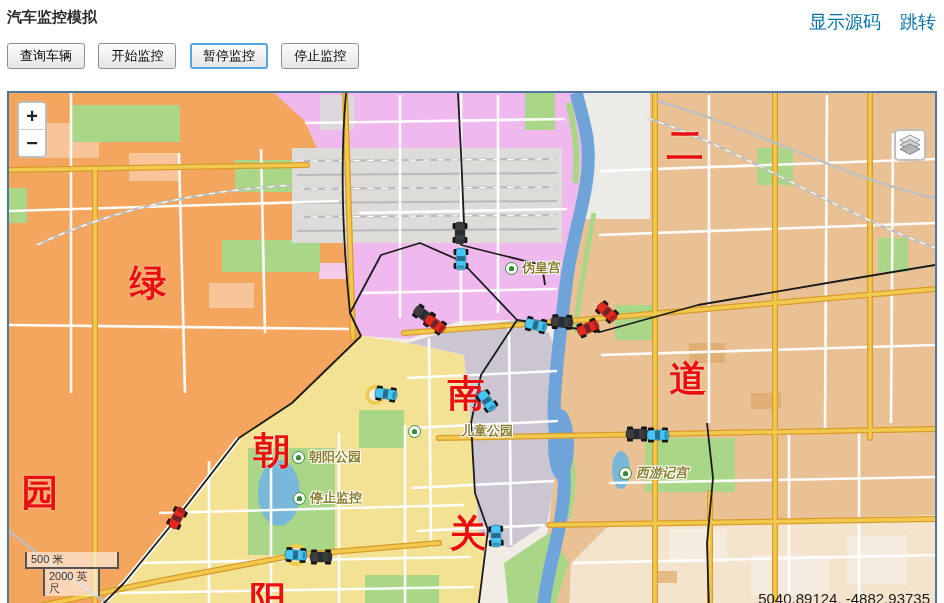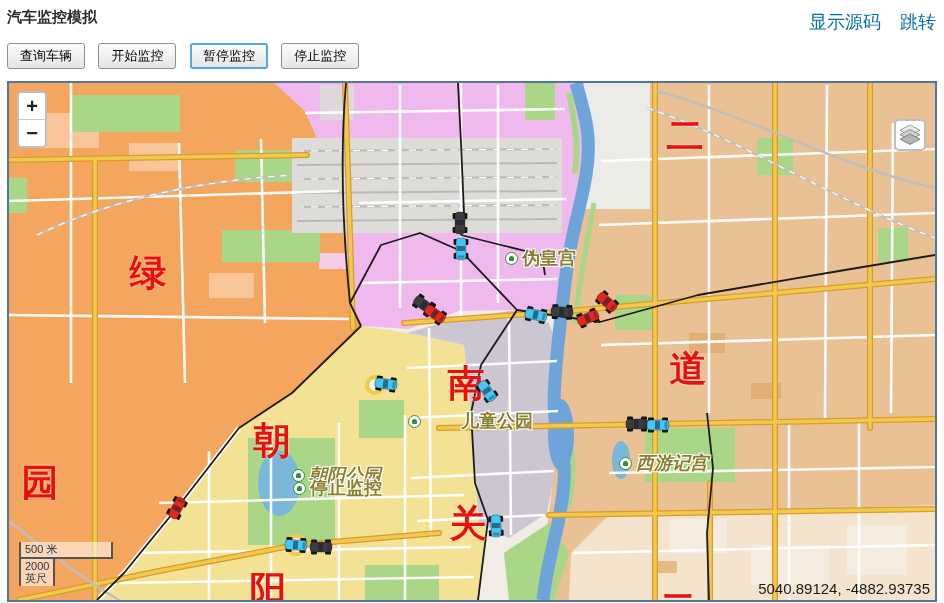--- a/index.html
+++ b/index.html
@@ -5,21 +5,21 @@
   html,body { margin:0; padding:0; background:#fff; font-family:"Liberation Sans",sans-serif; }
   .page { width:944px; height:603px; overflow:hidden; position:relative; }
 
   
   .header { display:flex; justify-content:space-between; align-items:flex-start; padding:8px 8px 0 7px; }
   .page-title { font-size:15px; font-weight:bold; color:#2b2b2b; margin:0; }
   .header-links { font-size:18px; margin-top:2px; }
   .header-links a { color:var(--c-link); text-decoration:none; margin-left:14px; cursor:pointer; }
 
   
-  .toolbar { padding:9px 0 12px 7px; }
+  .toolbar { padding:9px 0 22px 7px; }
   .toolbar button {
     font-family:"Liberation Sans",sans-serif; font-size:13px; color:#000;
     background:linear-gradient(to bottom,#fcfcfc,#e5e5e5);
     border:1px solid #8f8f8f; border-radius:3px; padding:3px 12px; margin-right:9px; cursor:pointer;
   }
   .toolbar button.focused { border:2px solid #53a7e8; padding:2px 11px; }
 
   
   .map {
     position:relative; margin-left:7px; width:926px; height:517px;
@@ -30,39 +30,39 @@
 
   .district-label {
     position:absolute; transform:translate(-50%,-50%);
     font-family:"DejaVu Sans",sans-serif; font-weight:bold; font-size:37px; line-height:1;
     color:var(--c-red-label); text-shadow:0 0 2px rgba(255,255,255,.8);
   }
   .poi { position:absolute; transform:translate(0,-50%); display:flex; align-items:center; white-space:nowrap; }
   .poi-icon { width:13px; height:13px; border-radius:50%; background:#fff; border:1.5px solid #2f8f33;
     display:inline-flex; align-items:center; justify-content:center; box-sizing:border-box; }
   .poi-dot { width:5px; height:5px; background:#2f8f33; border-radius:50% 50% 20% 20%; }
-  .poi-text { margin-left:4px; font-size:18px; font-weight:bold; color:var(--c-poi);
+  .poi-text { margin-left:4px; font-size:13px; font-weight:bold; color:var(--c-poi);
     text-shadow:-1px -1px 0 #fff,1px -1px 0 #fff,-1px 1px 0 #fff,1px 1px 0 #fff; }
 
   
   .zoom-control { position:absolute; left:8px; top:8px; background:#fff; border:2px solid rgba(0,0,0,.25);
     border-radius:5px; overflow:hidden; width:26px; }
   .zoom-btn { width:26px; height:26px; display:flex; align-items:center; justify-content:center;
     font-size:20px; font-weight:bold; color:#222; cursor:pointer; background:#fff; }
   .zoom-btn:first-child { border-bottom:1px solid #ccc; }
   .layers-control { position:absolute; right:9px; top:36px; width:32px; height:32px; background:#fff;
     border:2px solid rgba(0,0,0,.25); border-radius:5px; display:flex; align-items:center; justify-content:center;
     box-sizing:border-box; cursor:pointer; }
 
-  .scale-control { position:absolute; left:10px; bottom:14px; }
+  .scale-control { position:absolute; left:16px; bottom:14px; }
   .scale-line { font-size:11px; line-height:1.15; color:#333; background:rgba(255,255,255,.55);
     border:2px solid #555; border-top:none; padding:1px 4px 1px; box-sizing:border-box; white-space:normal; }
   .scale-line.imperial { border-top:2px solid #555; border-bottom:none; margin-top:-2px; }
   .scale-metric { width:94px; }
-  .scale-imperial { width:36px; }
+  .scale-imperial { width:57px;margin-left:18px; }
 
   .coords { position:absolute; right:5px; bottom:3px; font-size:15px; color:#1a1a1a; }
 </style>
 </head>
 <body>
 
 <div class="page">
 
   <div class="header">
     <h1 class="page-title">汽车监控模拟</h1>
@@ -262,21 +262,21 @@
             <span class="poi-dot"></span>
           </span>
           <span class="poi-text">伪皇宫</span>
         </div>
         <div class="poi" style="left: 399px; top: 338px; gap: 36px;">
           <span class="poi-icon">
             <span class="poi-dot"></span>
           </span>
           <span class="poi-text">儿童公园</span>
         </div>
-        <div class="poi" style="left: 283px; top: 392px; font-style: italic;">
+        <div class="poi" style="left: 283px; top: 364px;">
           <span class="poi-icon">
             <span class="poi-dot"></span>
           </span>
           <span class="poi-text">朝阳公园</span>
         </div>
         <div class="poi" style="left: 284px; top: 405px;">
           <span class="poi-icon">
             <span class="poi-dot"></span>
           </span>
           <span class="poi-text">停止监控</span>

